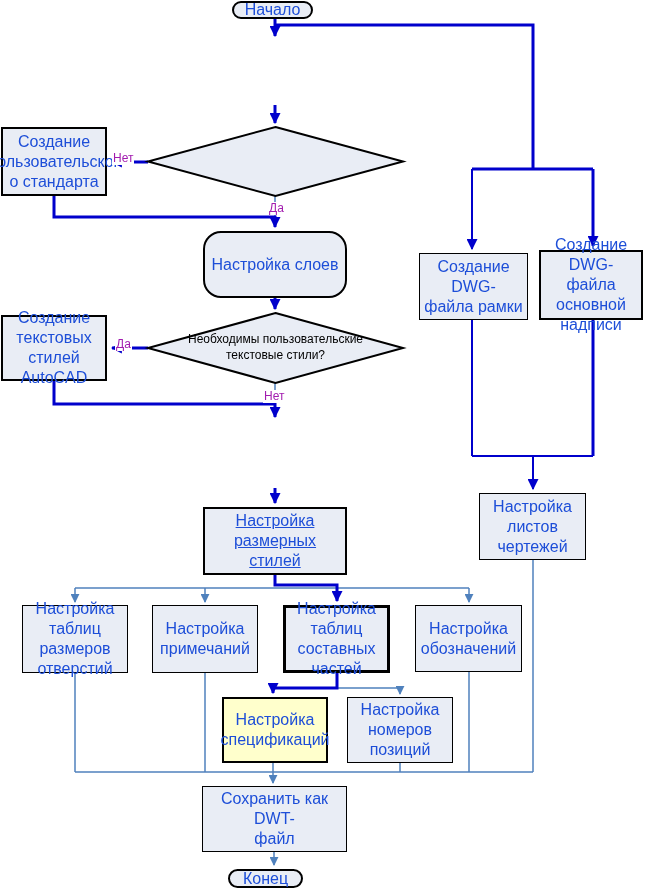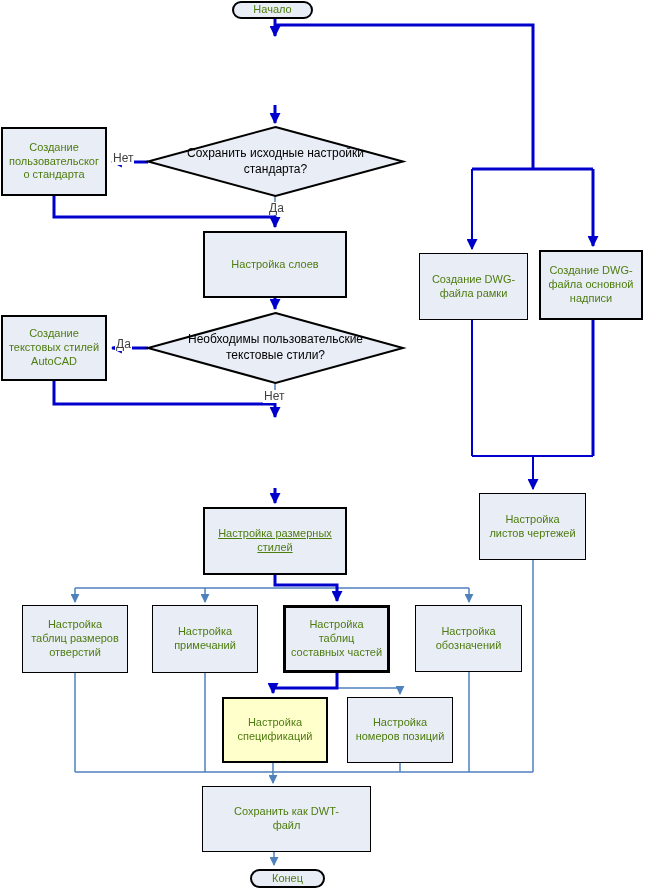--- a/index.html
+++ b/index.html
@@ -5,33 +5,33 @@
   html,body{margin:0;padding:0;background:#ffffff;}
   .canvas{
     position:relative;width:647px;height:890px;background:#ffffff;overflow:hidden;
     font-family:"Liberation Sans",sans-serif;
   }
   .layer{position:absolute;left:0;top:0;}
   .node{
     position:absolute;box-sizing:border-box;
     display:flex;align-items:center;justify-content:center;text-align:center;
     background:#e9edf5;border:1px solid #000;
-    font-size:11px;line-height:1.25;color:#4d7c0f;white-space:pre-line;padding:2px;
+    font-size:16px;line-height:1.25;color:#1d4ed8;white-space:pre-line;padding:2px;
   }
   .thick{border-width:2px;}
   .xthick{border-width:3px;}
   .capsule{border-radius:10px;border-width:2px;padding:0 4px;}
   .yellow{background:#ffffcc;}
   .dtext{
     position:absolute;box-sizing:border-box;background:transparent;border:none;
     display:flex;align-items:center;justify-content:center;text-align:center;
     font-size:12px;line-height:1.3;color:#000;white-space:pre-line;
   }
   .elabel{
-    position:absolute;font-size:12px;line-height:13px;color:#404040;
+    position:absolute;font-size:12px;line-height:13px;color:#a21caf;
     background:#ffffff;padding:0 1px;
   }
 </style>
 </head>
 <body>
 
 <div class="canvas">
 
   <svg class="layer" width="647" height="890" viewBox="0 0 647 890">
     <defs>
@@ -84,28 +84,26 @@
 
     <g fill="#e9edf5" stroke="#000000" stroke-width="2">
       <polygon points="275.5,127 403,161.5 275.5,196 148,161.5"></polygon>
       <polygon points="275.5,313 403,348 275.5,383 148,348"></polygon>
     </g>
   </svg>
 
   <div class="node capsule" style="left:232px;top:1px;width:81px;height:18px;">Начало</div>
 
 
-  <div class="dtext" style="left:155px;top:134px;width:241px;height:56px;">Сохранить исходные настройки
-стандарта?</div>
 
   <div class="node thick" style="left:1px;top:127px;width:106px;height:69px;">Создание
 пользовательског
 о стандарта</div>
 
-  <div class="node thick" style="left:203px;top:231px;width:144px;height:67px;">Настройка слоев</div>
+  <div class="node thick" style="left:203px;top:231px;width:144px;height:67px;border-radius:18px;">Настройка слоев</div>
 
   <div class="dtext" style="left:155px;top:320px;width:241px;height:56px;text-align:center;">Необходимы пользовательские
 текстовые стили?</div>
 
   <div class="node thick" style="left:1px;top:315px;width:106px;height:66px;">Создание
 текстовых стилей
 AutoCAD</div>
 
 
   <div class="node thick" style="left:203px;top:507px;width:144px;height:68px;text-decoration:underline;">Настройка размерных
@@ -124,33 +122,33 @@
 
   <div class="node" style="left:415px;top:605px;width:107px;height:67px;">Настройка
 обозначений</div>
 
   <div class="node thick yellow" style="left:222px;top:697px;width:106px;height:66px;">Настройка
 спецификаций</div>
 
   <div class="node" style="left:347px;top:697px;width:106px;height:66px;">Настройка
 номеров позиций</div>
 
-  <div class="node" style="left:202px;top:786px;width:169px;height:66px;">Сохранить как DWT-
+  <div class="node" style="left:202px;top:786px;width:145px;height:66px;">Сохранить как DWT-
 файл</div>
 
   <div class="node" style="left:419px;top:253px;width:109px;height:67px;">Создание DWG-
 файла рамки</div>
 
   <div class="node thick" style="left:539px;top:250px;width:104px;height:70px;">Создание DWG-
 файла основной
 надписи</div>
 
   <div class="node" style="left:479px;top:493px;width:107px;height:67px;">Настройка
 листов чертежей</div>
 
-  <div class="node capsule" style="left:250px;top:869px;width:75px;height:19px;">Конец</div>
+  <div class="node capsule" style="left:228px;top:869px;width:75px;height:19px;">Конец</div>
 
   <span class="elabel" style="left:112px;top:152px;">Нет</span>
   <span class="elabel" style="left:268px;top:202px;">Да</span>
   <span class="elabel" style="left:115px;top:338px;">Да</span>
   <span class="elabel" style="left:263px;top:390px;">Нет</span>
 
 </div>
 
 </body></html>

